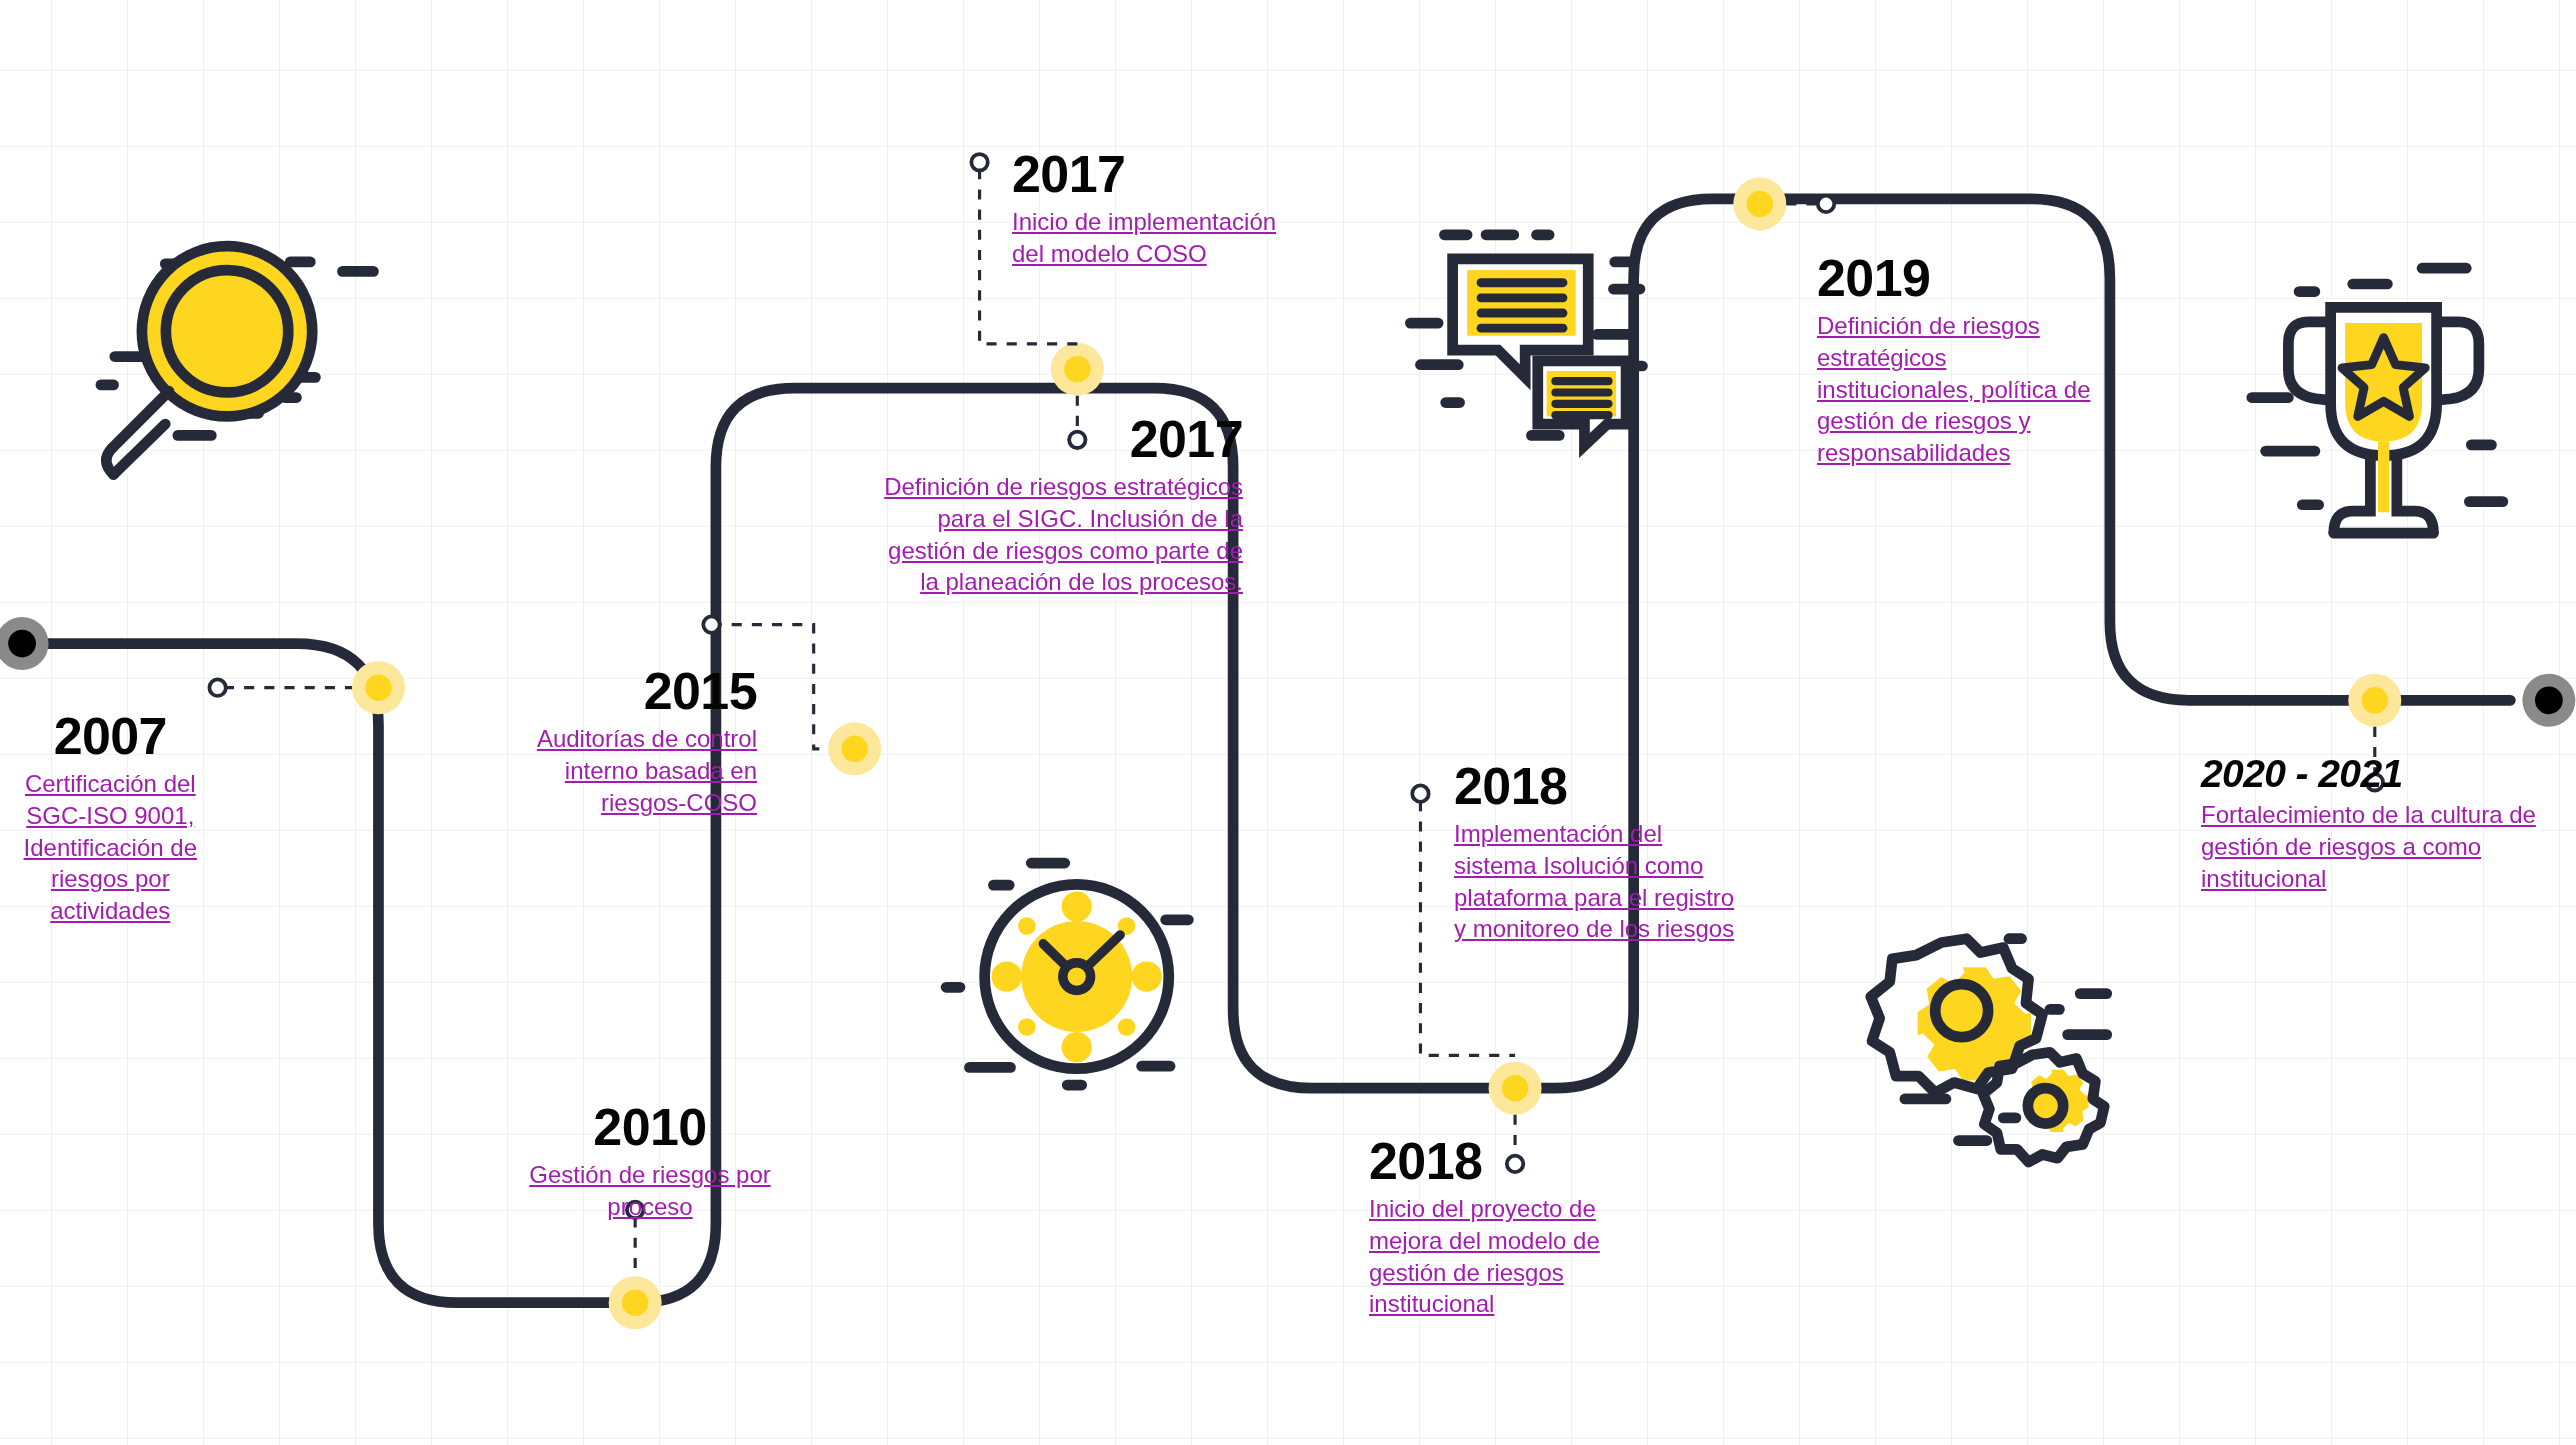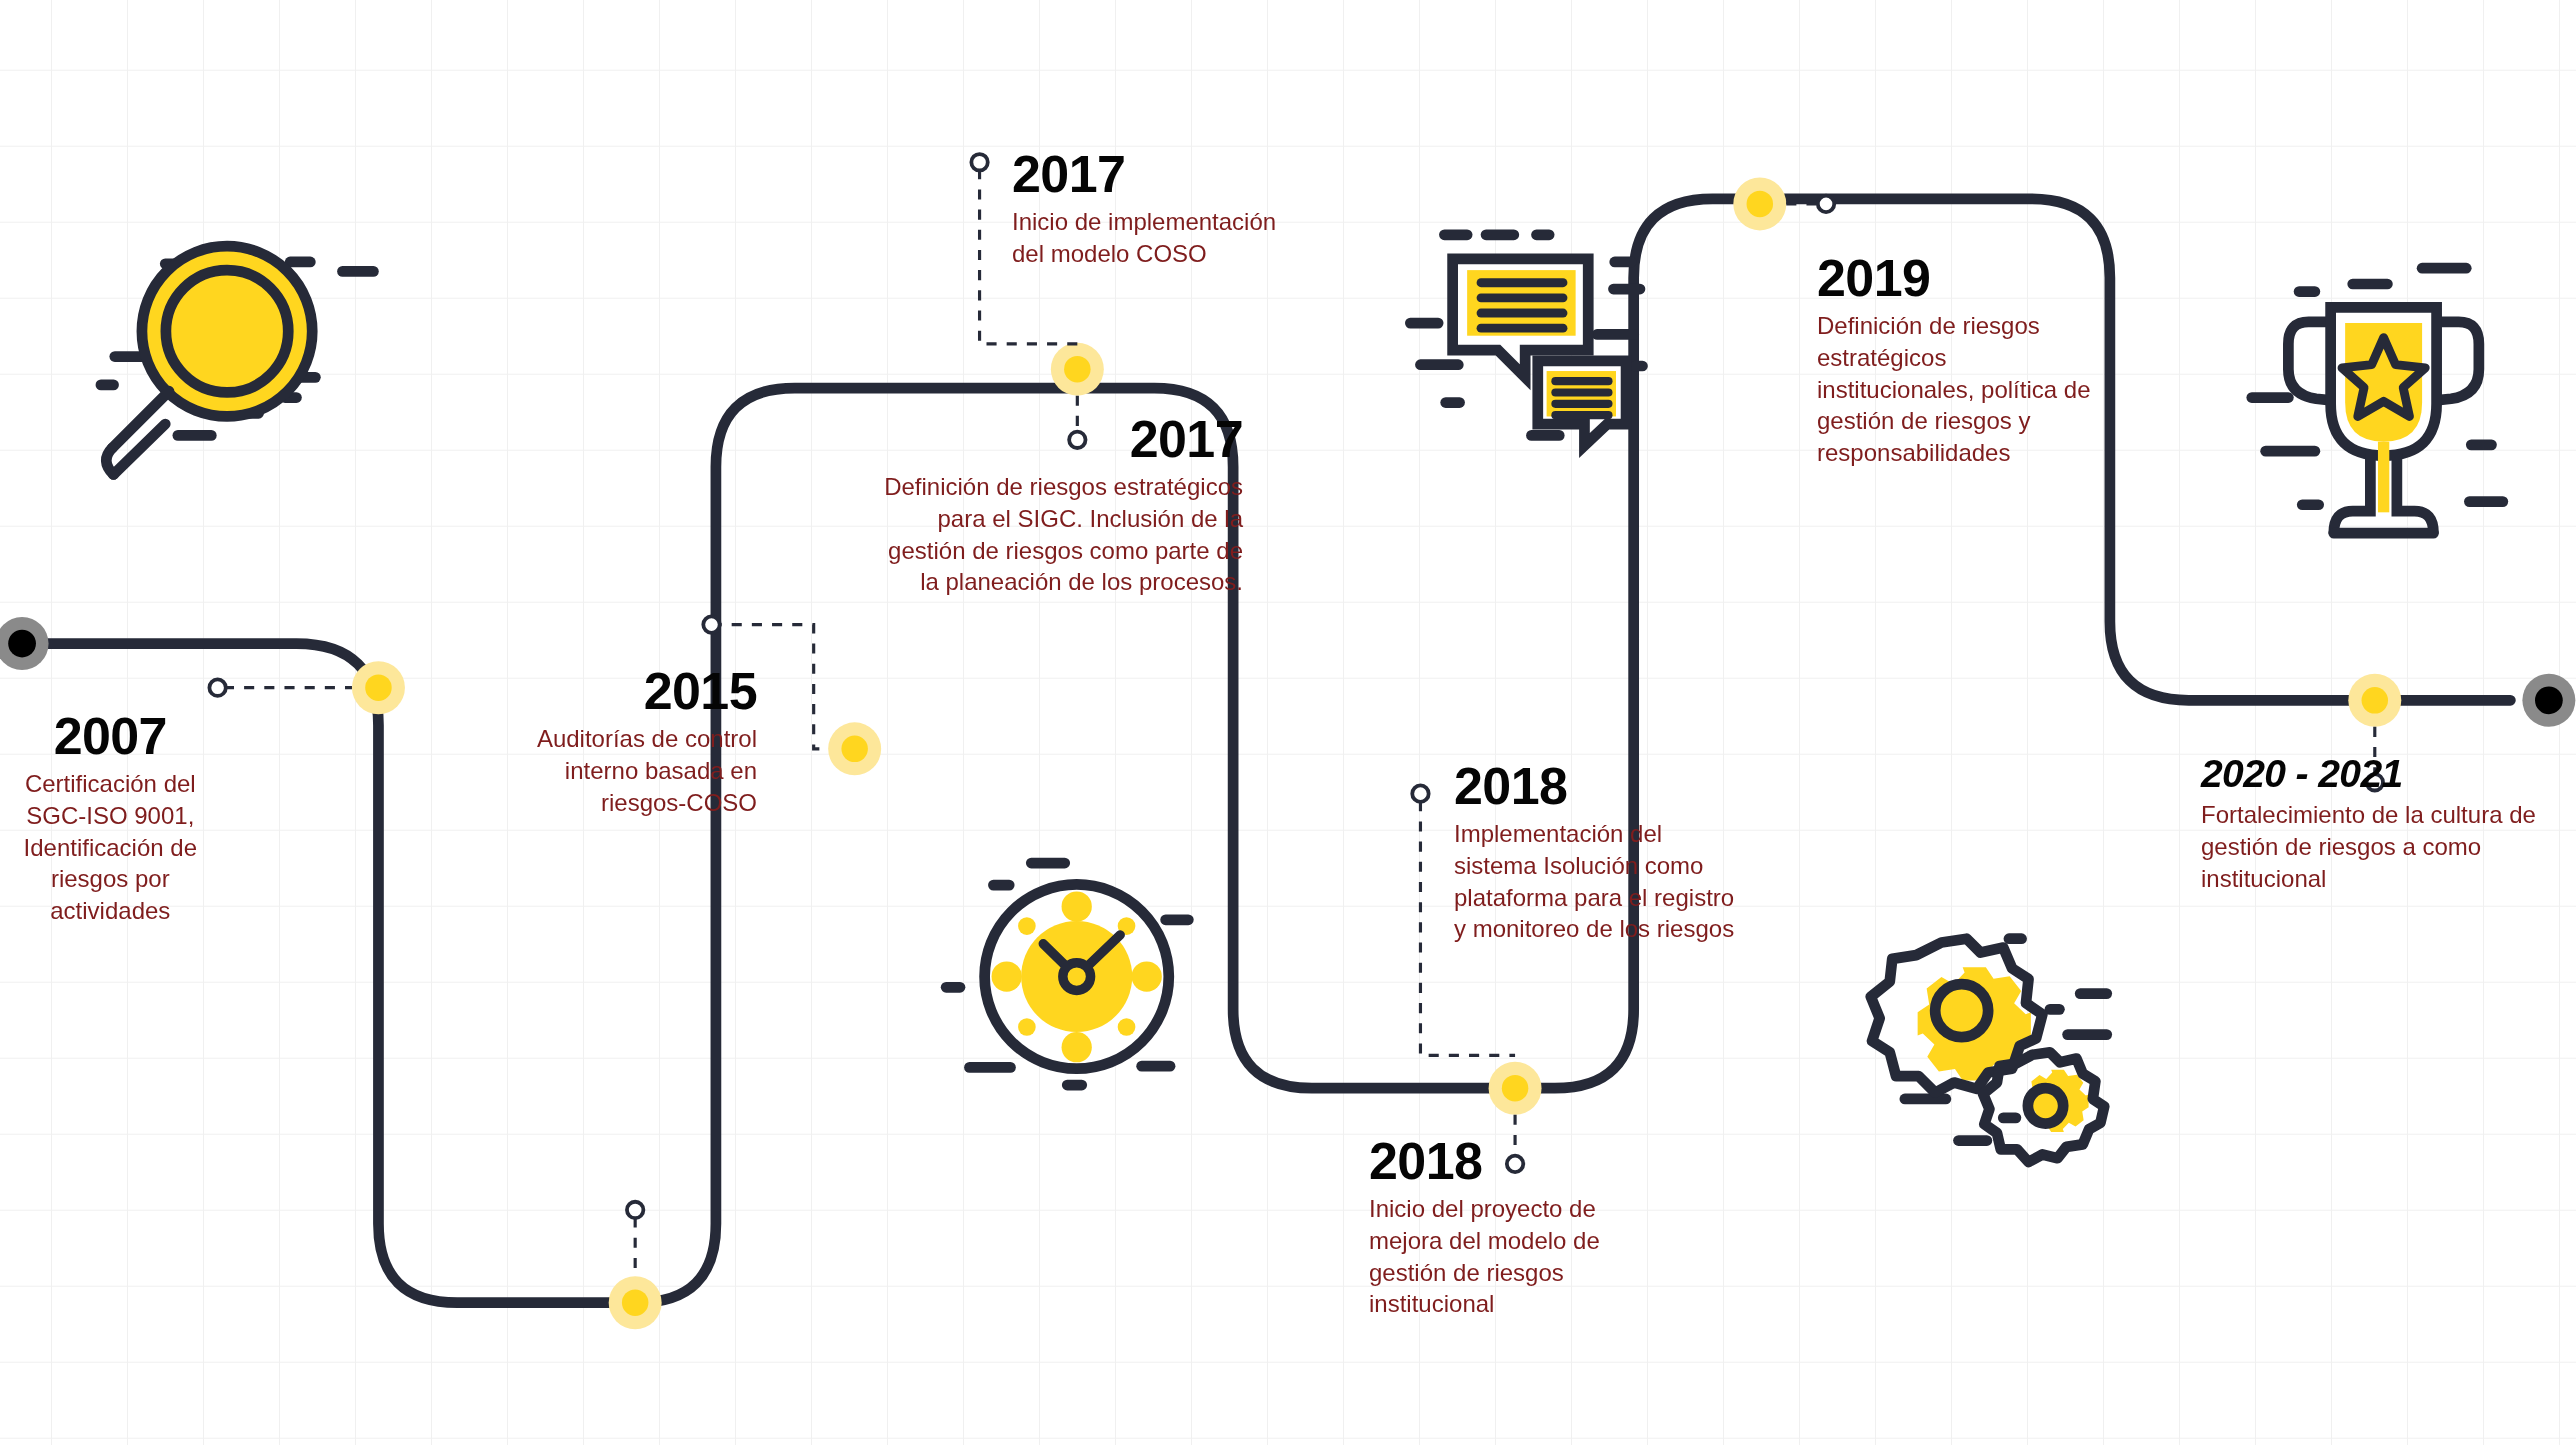--- a/index.html
+++ b/index.html
@@ -23,22 +23,23 @@
     letter-spacing:-0.6px;
     color:#050505;
     line-height:1.0;
     margin:0 0 6.3px 0;
     white-space:nowrap;
   }
   .yr.small{font-size:39px;font-style:italic;}
   .desc{
     font-size:24px;
     line-height:1.32;
-    color:#7f1d1d;
+    color:#a21caf;
     margin:0;
+    text-decoration:underline;
   }
   .ta-r{text-align:right;}
   .ta-l{text-align:left;}
   .ta-c{text-align:center;}
 </style>
 </head>
 <body>
 
 <div id="stage">
 
@@ -276,20 +277,24 @@
                L 3144,1734 L 3166,1716 L 3170,1690 L 3196,1686 Z"></path>
       <circle cx="3243" cy="1753" r="28" fill="none" stroke="#262a38" stroke-width="17"></circle>
     </g>
   </svg>
 
   <div class="entry ta-c" style="left:6.3px;top:710px;width:208px;">
     <div class="yr">2007</div>
     <div class="desc">Certificación del SGC-ISO 9001, Identificación de riesgos por actividades</div>
   </div>
 
+  <div class="entry ta-c" style="left:524px;top:1101px;width:252px;">
+    <div class="yr">2010</div>
+    <div class="desc">Gestión de riesgos por proceso</div>
+  </div>
 
   <div class="entry ta-r" style="left:517px;top:665px;width:240px;">
     <div class="yr">2015</div>
     <div class="desc">Auditorías de control interno basada en riesgos-COSO</div>
   </div>
 
   <div class="entry ta-l" style="left:1012px;top:148px;width:265px;">
     <div class="yr">2017</div>
     <div class="desc">Inicio de implementación del modelo COSO</div>
   </div>

